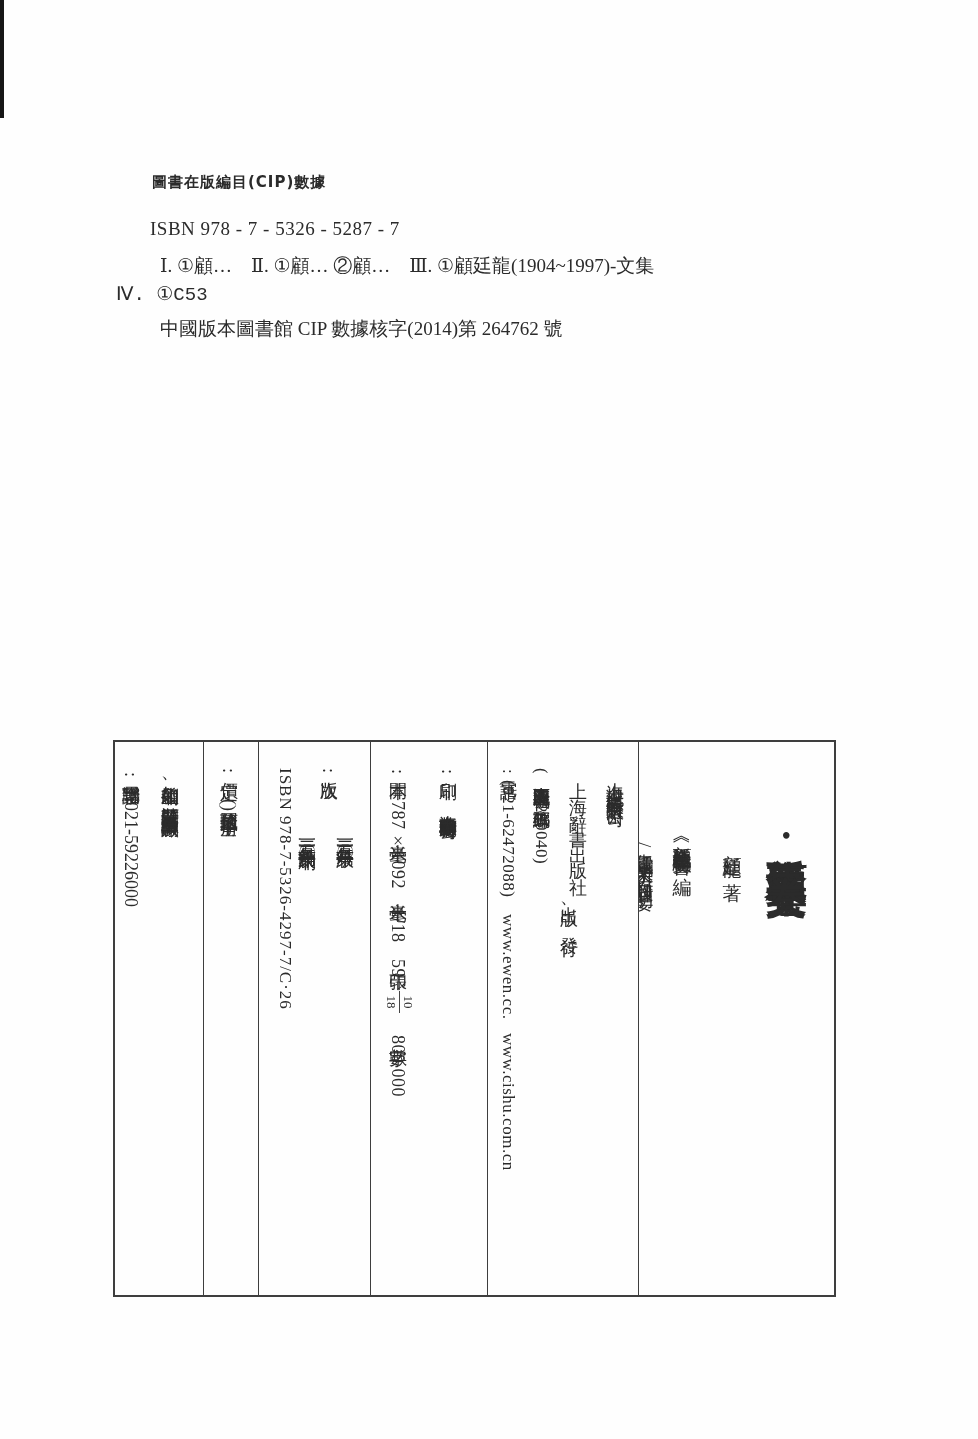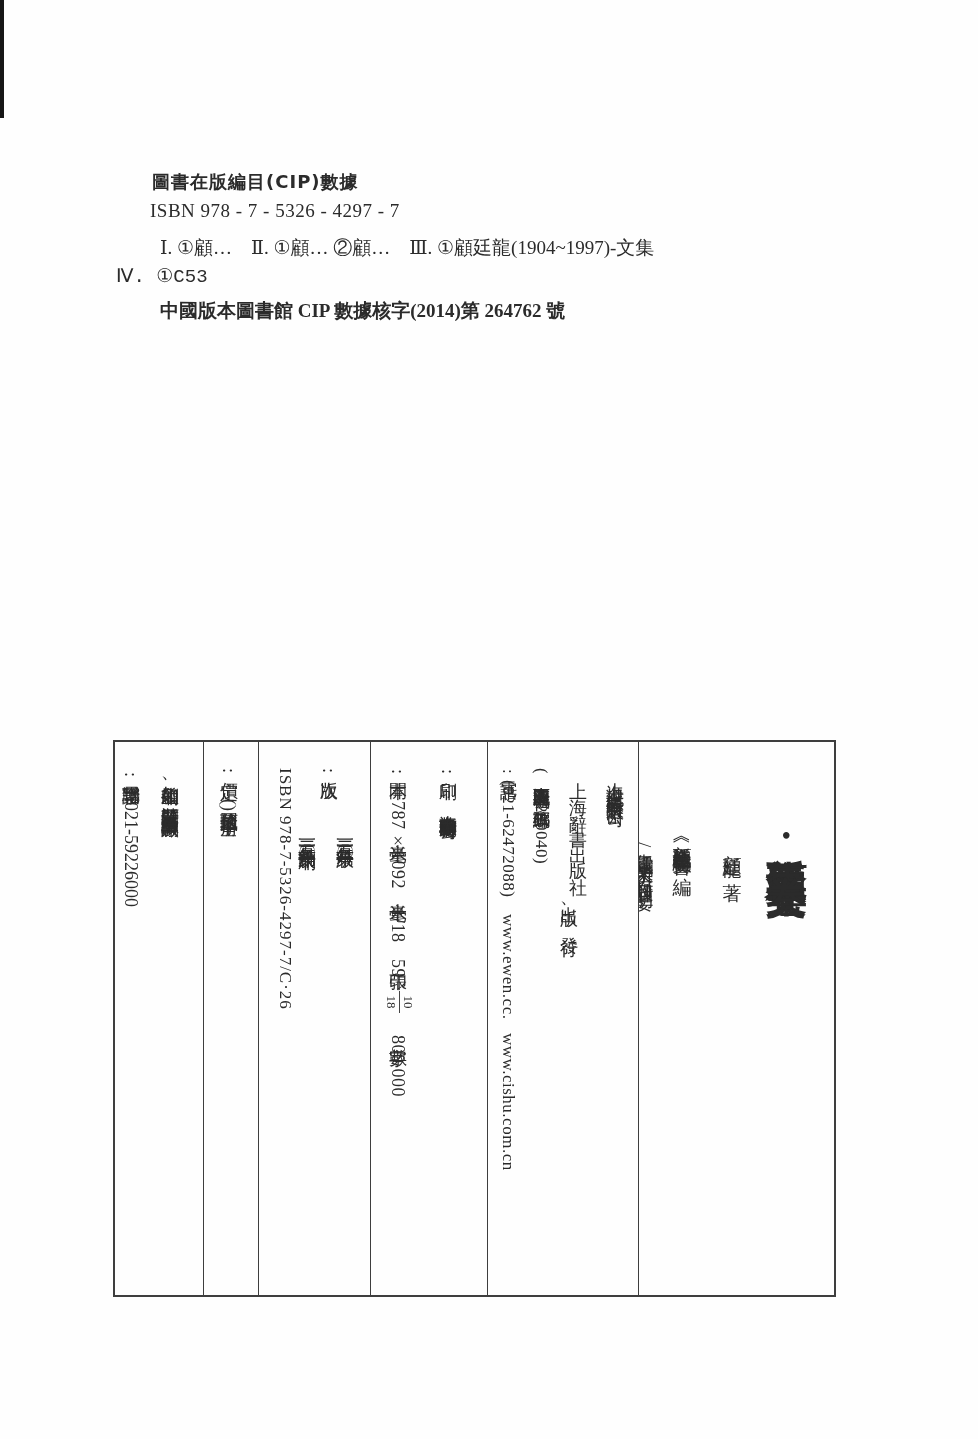--- a/index.html
+++ b/index.html
@@ -8,28 +8,28 @@
     background:#fefefe; overflow:hidden;
     font-family:"Liberation Serif","DejaVu Serif",serif;
     color:#2b2b2b;
   }
   .edge-mark { position:absolute; left:0; top:0; width:4px; height:118px; background:#161616; }
 
   
   .cip { position:absolute; left:104px; top:168px; width:700px; font-size:19px; line-height:28.5px; }
   .cip-heading {
     font-family:"DejaVu Sans","Liberation Sans",sans-serif;
-    font-weight:700; font-size:18px; letter-spacing:1px;
-    padding-left:48px; 
+    font-weight:700; font-size:15px; letter-spacing:1px;
+    padding-left:48px; margin-bottom:18px;
   }
   .cip-l1 { padding-left:46px; }
   .cip-l3 { padding-left:46px; letter-spacing:0.5px; }
   .cip-l4 { padding-left:56px; margin-top:9px; }
   .cip-l5 { padding-left:12px;font-family:Liberation Mono, monospace; }
-  .cip-l6 { padding-left:56px; margin-top:6px;font-weight:bold; }
+  .cip-l6 { padding-left:56px; margin-top:6px; }
 
   
   .colophon {
     position:absolute; left:113px; top:740px; width:723px; height:557px;
     border:2px solid #3e3e3e; box-sizing:border-box;
     display:flex; flex-direction:row;
   }
   .cell {
     box-sizing:border-box; height:100%;
     border-right:1px solid #3e3e3e;
@@ -99,21 +99,21 @@
   .contact-col .val { margin-top:10px; }
 </style>
 </head>
 <body>
 
 <div class="page">
   <div class="edge-mark"></div>
 
   <div class="cip">
     <div class="cip-heading">圖書在版編目(CIP)數據</div>
-    <div class="cip-l3">ISBN 978 - 7 - 5326 - 4297 - 7</div>
+    <div class="cip-l3">ISBN 978 - 7 - 5326 - 5287 - 7</div>
     <div class="cip-l4">Ⅰ. ①顧…　Ⅱ. ①顧… ②顧…　Ⅲ. ①顧廷龍(1904~1997)-文集</div>
     <div class="cip-l5">Ⅳ. ①C53</div>
     <div class="cip-l6">中國版本圖書館 CIP 數據核字(2014)第 264762 號</div>
   </div>
 
   <div class="colophon">
 
     <div class="cell c1">
       <div class="col quality-col">如發生印刷、裝訂質量問題,讀者可向工廠調換</div>
       <div class="col contact-col">

